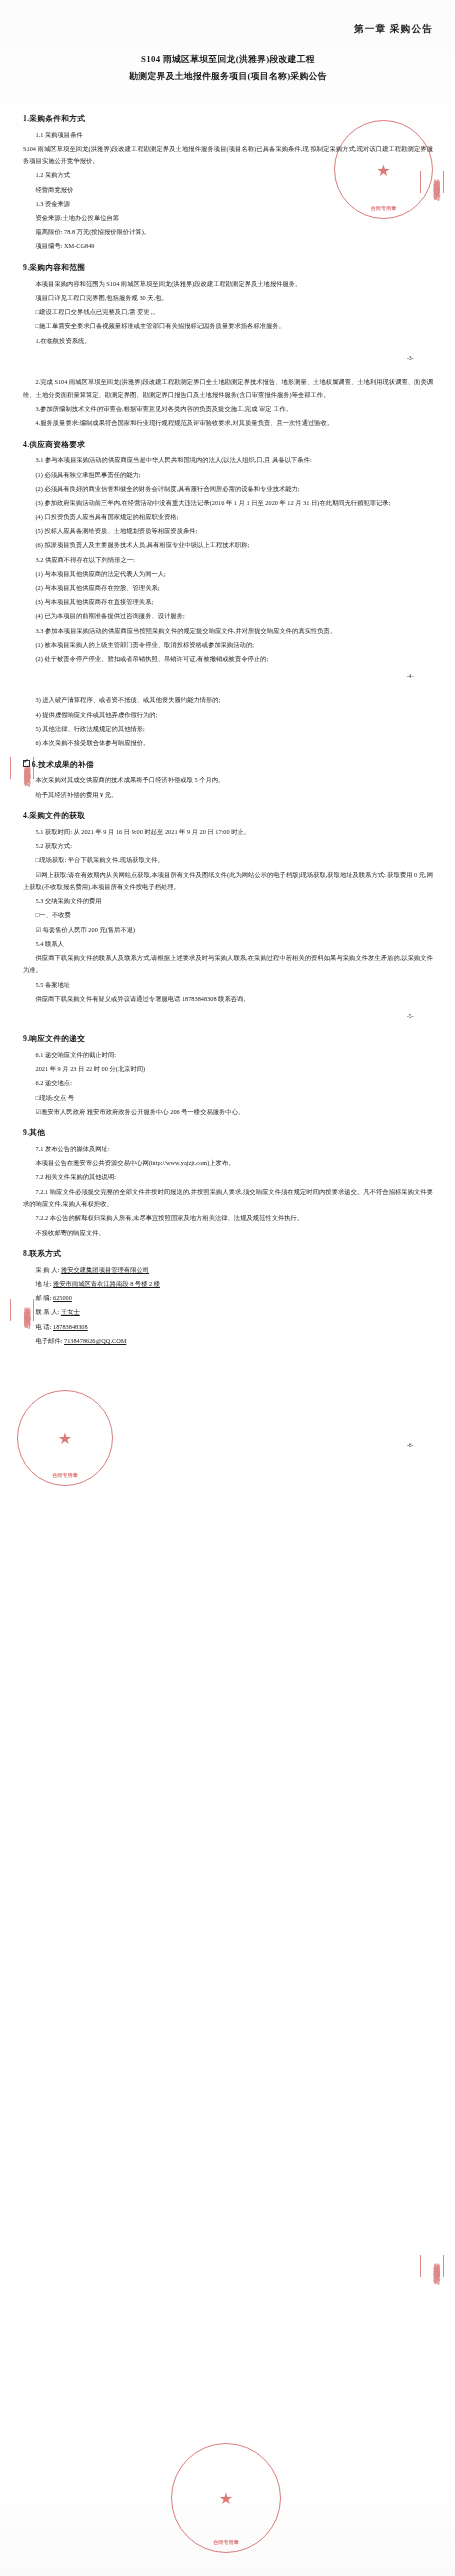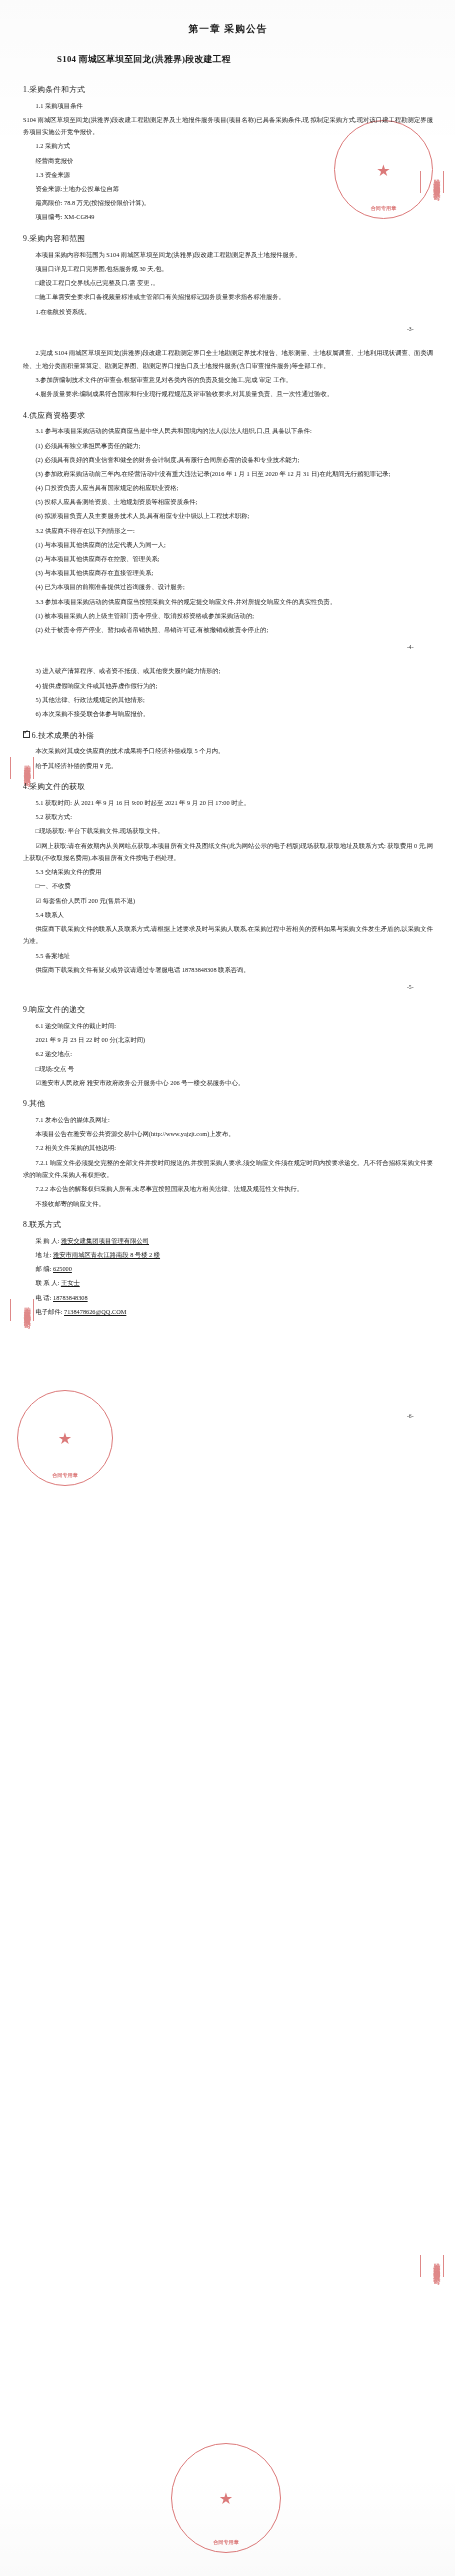--- a/index.html
+++ b/index.html
@@ -26,37 +26,37 @@
   .page:before{
     content:"";
     position:absolute;
     top:0;left:0;right:0;bottom:0;
     background:
       linear-gradient(180deg, rgba(0,0,0,0.015), rgba(0,0,0,0) 6%),
       linear-gradient(0deg, rgba(0,0,0,0.02), rgba(0,0,0,0) 4%);
     pointer-events:none;
   }
   .chap{
-    text-align:center;
+    text-align:right;
     font-size:9.7px;
     font-weight:bold;
     letter-spacing:1.1px;
     margin:0 0 15px 0;
   }
   .title{
-    text-align:left;
+    text-align:center;
     font-size:8.8px;
     font-weight:bold;
     line-height:17px;
     letter-spacing:0.3px;
-    margin:0 34px 17px 34px;
+    margin:0 34px 29px 34px;
   }
   h2.sec{
     font-size:7.7px;
-    font-weight:normal;
+    font-weight:bold;
     margin:10.3px 0 4.6px 0;
     letter-spacing:0.3px;
   }
   p.txt{
     font-size:6.3px;
     line-height:12.5px;
     margin:1.7px 0;
     text-align:justify;
     text-indent:0;
   }
@@ -153,20 +153,21 @@
     <div class="star">★</div>
     <div class="bottom-txt">合同专用章</div>
   </div>
 
   <div class="scan">
 
     <div class="chap">第一章  采购公告</div>
 
     <div class="title">
       <div>S104 雨城区草坝至回龙(洪雅界)段改建工程</div>
+      <div>勘测定界及土地报件服务项目(项目名称)采购公告</div>
     </div>
 
     <h2 class="sec">1.采购条件和方式</h2>
     <p class="txt ind">1.1 采购项目条件</p>
     <p class="txt">S104 雨城区草坝至回龙(洪雅界)段改建工程勘测定界及土地报件服务项目(项目名称)已具备采购条件,现 拟制定采购方式,现对该口建工程勘测定界服务项目实施公开竞争报价。</p>
     <p class="txt ind">1.2 采购方式</p>
     <p class="txt ind">经营商竞报价</p>
     <p class="txt ind">1.3 资金来源</p>
     <p class="txt ind">资金来源:土地办公投单位自筹</p>
     <p class="txt ind">最高限价: 78.8 万元(按招报价限价计算)。</p>

